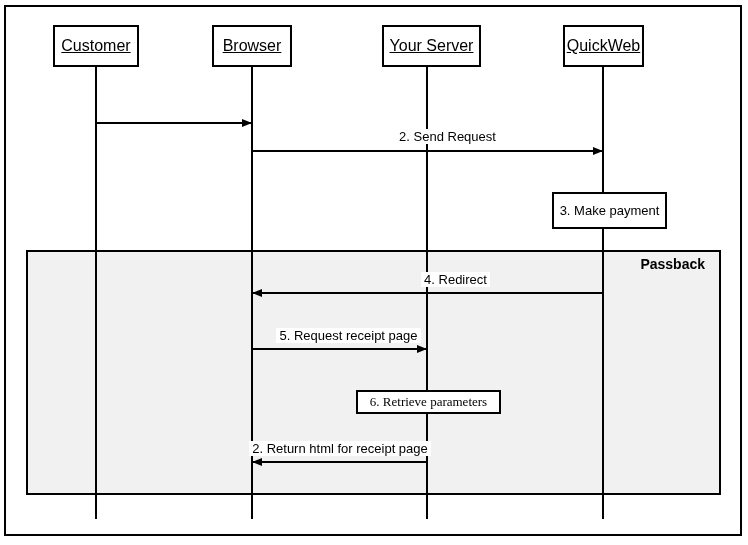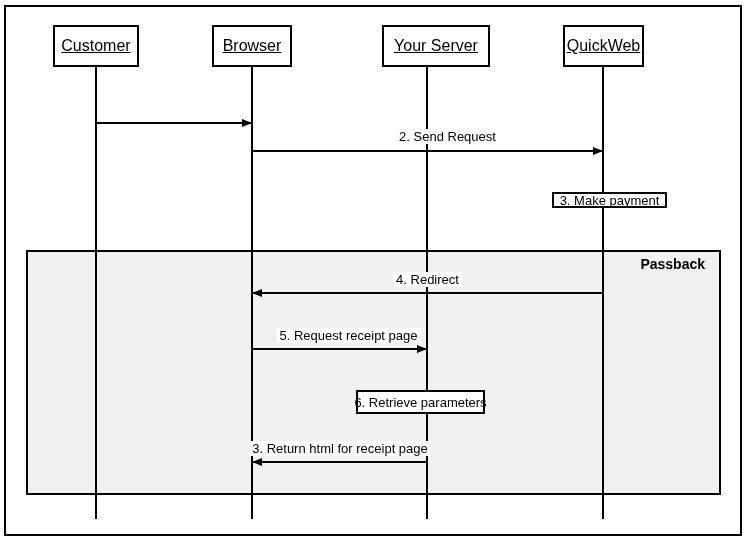--- a/index.html
+++ b/index.html
@@ -116,55 +116,55 @@
   <div class="lifeline" style="left:251px;"></div>
   <div class="lifeline" style="left:426px;"></div>
   <div class="lifeline" style="left:602px;"></div>
 
   <div class="actor" style="left:53px;  width:86px;">
     <span>Customer</span>
   </div>
   <div class="actor" style="left:212px; width:80px;">
     <span>Browser</span>
   </div>
-  <div class="actor" style="left:382px; width:108px;">
+  <div class="actor" style="left:382px; width:99px;">
     <span>Your Server</span>
   </div>
   <div class="actor" style="left:563px; width:81px;justify-content:center;">
     <span>QuickWeb</span>
   </div>
 
   <div class="line-h" style="left:96px; top:122px; width:156px;"></div>
   <div class="arrow-right" style="left:242px; top:119px;"></div>
 
   <div class="msg-label" style="left:252px; top:129px; width:391px;">
     <span class="bg">2. Send Request</span>
   </div>
   <div class="line-h" style="left:252px; top:150px; width:351px;"></div>
   <div class="arrow-right" style="left:593px; top:147px;"></div>
 
-  <div class="action-box" style="left:552px; top:192px; width:115px; height:16px;">
+  <div class="action-box" style="left:552px; top:192px; width:115px; height:37px;">
     <span>3. Make payment</span>
   </div>
 
-  <div class="msg-label" style="left:252px; top:272px; width:351px;">
+  <div class="msg-label" style="left:252px; top:272px; width:351px;padding-left:28px;">
     <span class="bg">4. Redirect</span>
   </div>
   <div class="line-h" style="left:252px; top:292px; width:351px;"></div>
   <div class="arrow-left" style="left:252px; top:289px;"></div>
 
   <div class="msg-label" style="left:252px; top:328px; width:193px;">
     <span class="bg">5. Request receipt page</span>
   </div>
   <div class="line-h" style="left:252px; top:348px; width:175px;"></div>
   <div class="arrow-right" style="left:417px; top:345px;"></div>
 
-  <div class="action-box" style="left:356px; top:390px; width:129px; height:24px;">
+  <div class="action-box" style="left:356px; top:390px; width:145px; height:24px;font-family:Liberation Serif, serif;">
     <span>6. Retrieve parameters</span>
   </div>
 
   <div class="msg-label" style="left:240px; top:441px; width:200px;">
-    <span class="bg">3. Return html for receipt page</span>
+    <span class="bg">2. Return html for receipt page</span>
   </div>
   <div class="line-h" style="left:252px; top:461px; width:175px;"></div>
   <div class="arrow-left" style="left:252px; top:458px;"></div>
 
 </div>
 
 </body></html>

